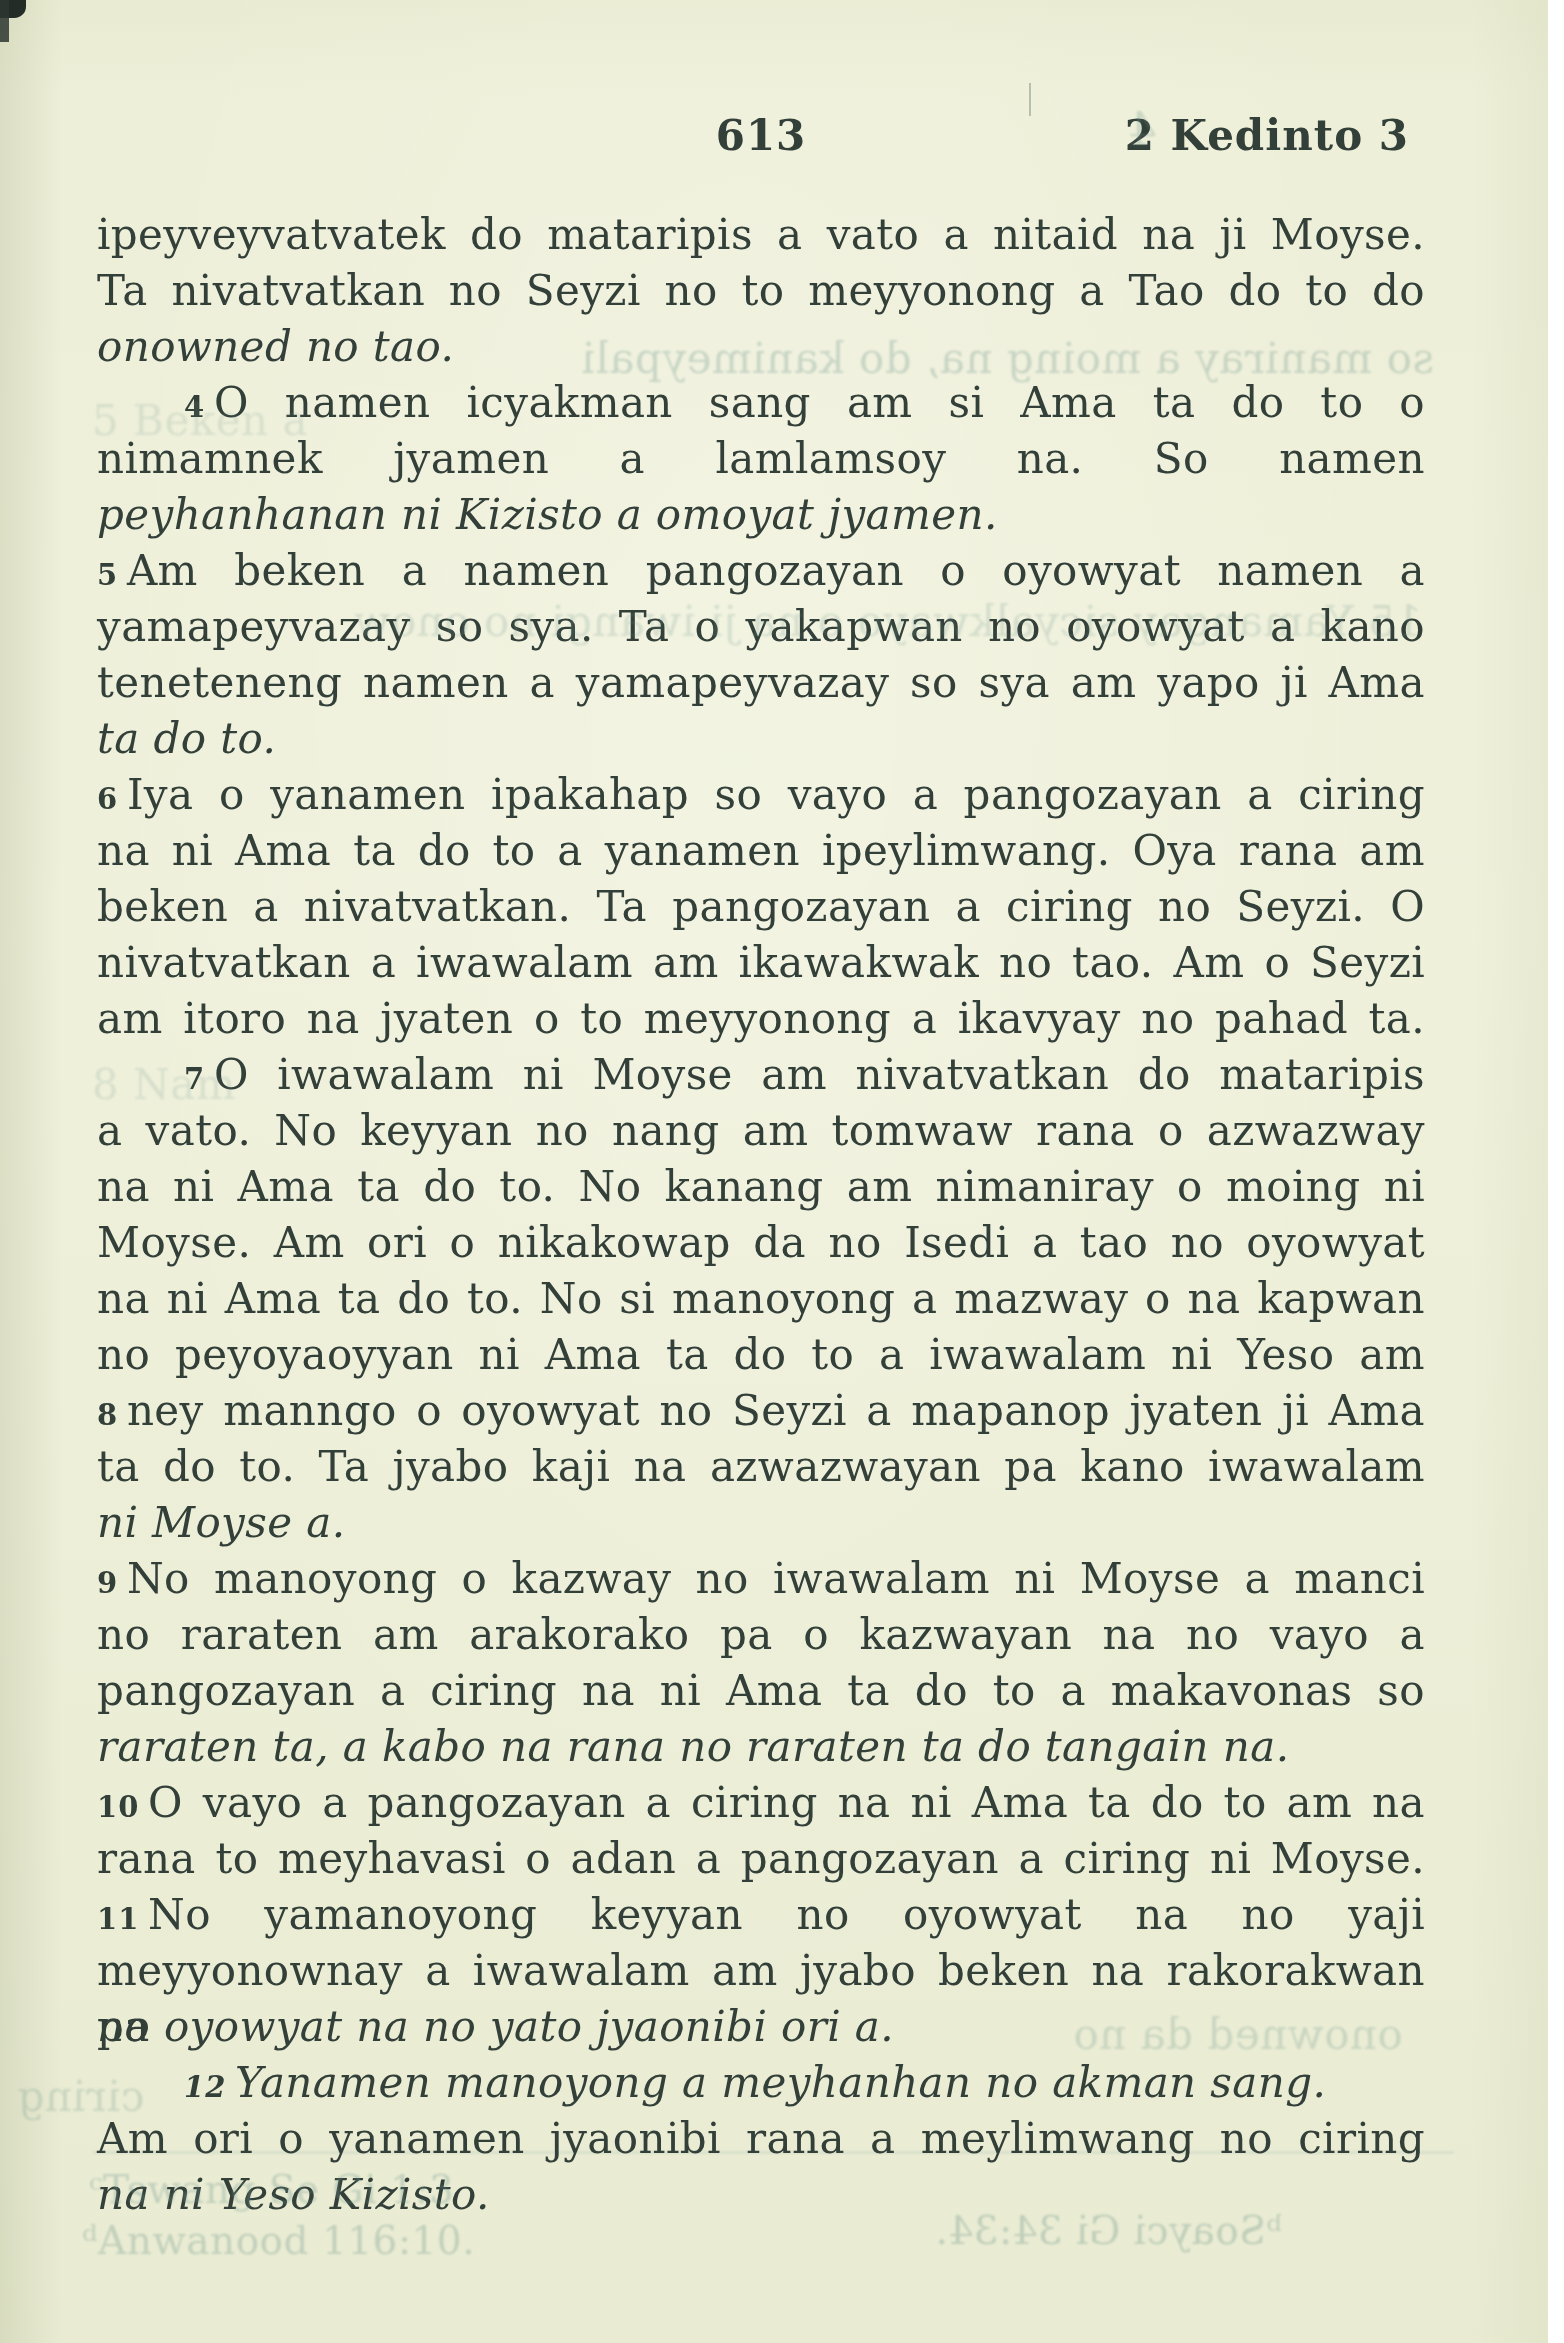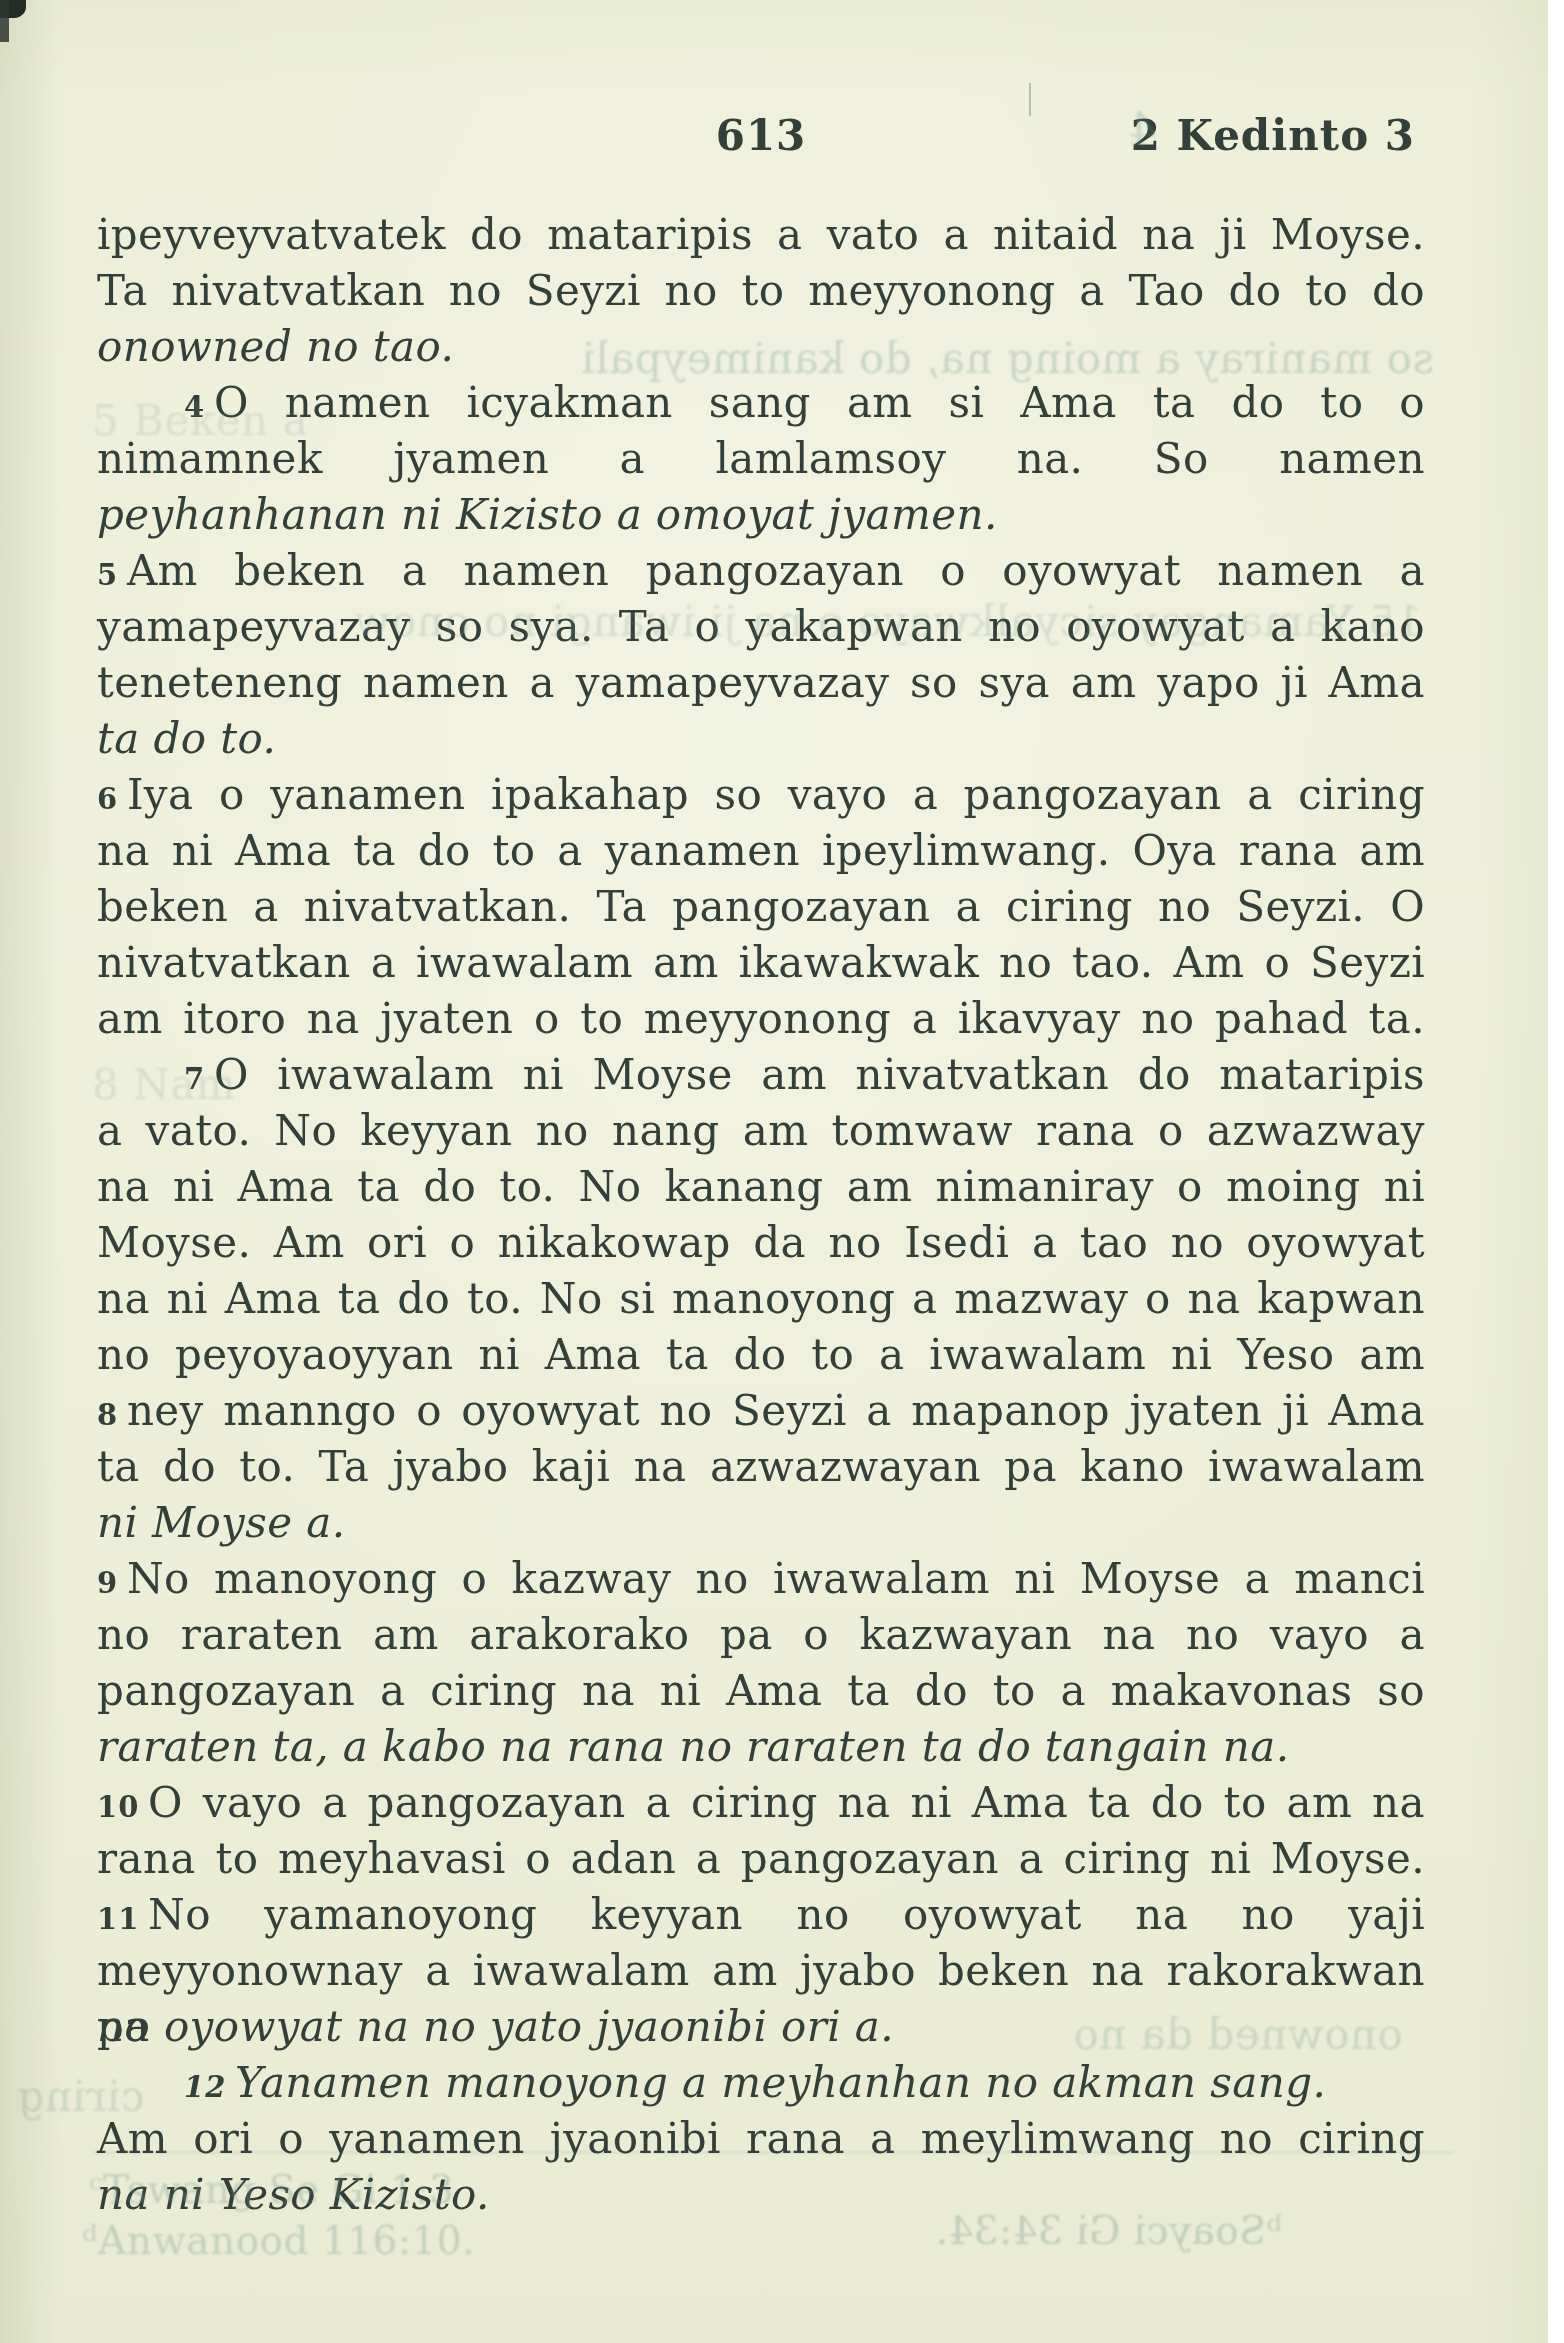--- a/index.html
+++ b/index.html
@@ -13,21 +13,21 @@
     background-image:
       linear-gradient(90deg, rgba(170,178,140,0.28) 0%, rgba(170,178,140,0.0) 4%),
       linear-gradient(270deg, rgba(200,205,170,0.20) 0%, rgba(200,205,170,0.0) 5%),
       linear-gradient(180deg, rgba(220,224,190,0.25) 0%, rgba(220,224,190,0.0) 4%, rgba(255,255,245,0.10) 40%, rgba(214,219,182,0.18) 100%),
       radial-gradient(ellipse at 48% 30%, rgba(255,255,248,0.25) 0%, rgba(255,255,248,0.0) 60%);
     color:#333f39;
   }
   
   .header{position:absolute;top:108px;left:97px;width:1328px;height:56px;font-weight:bold;font-size:42px;line-height:56px;}
   .pagenum{position:absolute;left:0;width:100%;text-align:center;letter-spacing:1px;}
-  .chaphead{position:absolute;right:10px;letter-spacing:1px;}
+  .chaphead{position:absolute;right:16px;letter-spacing:1px;}
   
   .textblock{position:absolute;top:207px;left:97px;width:1328px;}
   .line{
     height:56px;line-height:56px;font-size:42px;
     text-align:justify;text-align-last:justify;text-justify:inter-word;
     letter-spacing:0.4px;white-space:normal;
   }
   .line.last{text-align-last:left;font-style:italic;}
   .line.indent{text-indent:87px;}
   .vnum{font-weight:bold;font-size:29px;letter-spacing:1px;padding-right:8.7px;}

